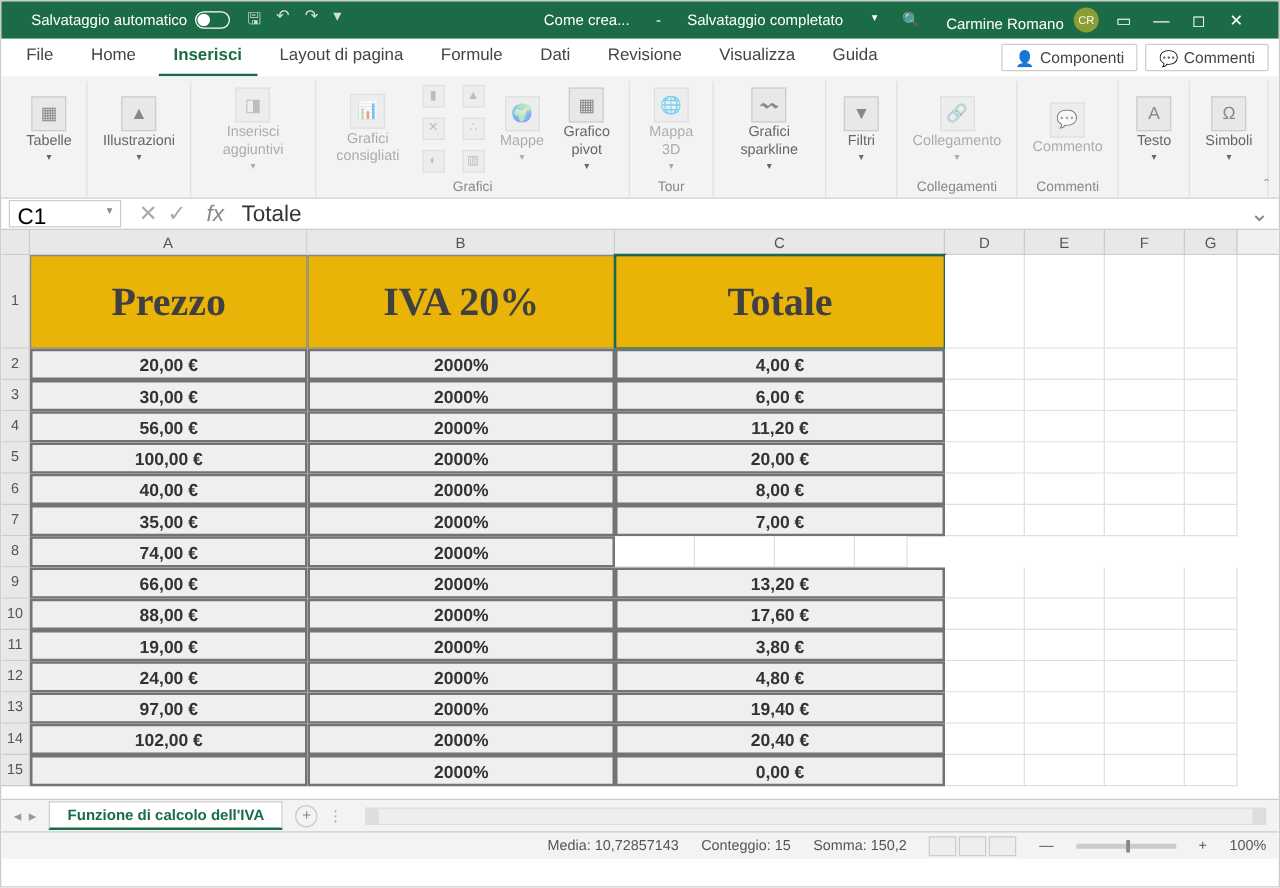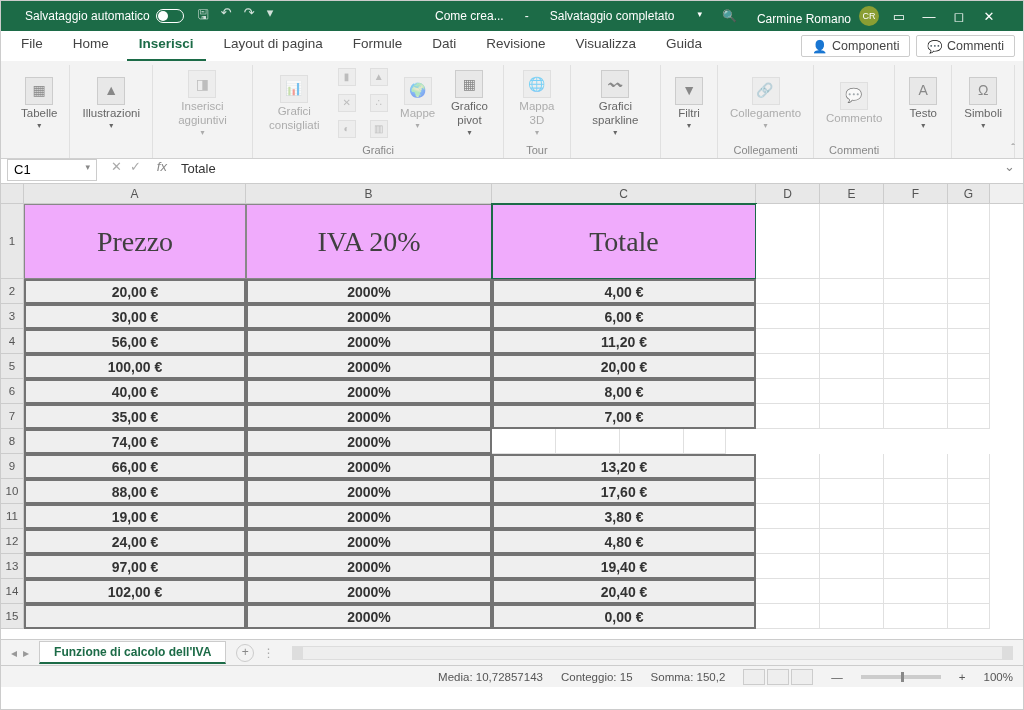--- a/index.html
+++ b/index.html
@@ -34,42 +34,42 @@
   .rgroup .gname { font-size:11px; color:#888; padding:2px 0;}
   .rbtn { display:flex; flex-direction:column; align-items:center; justify-content:center; padding:2px 6px; font-size:11.5px; color:#666; min-width:44px; text-align:center; line-height:1.2; cursor:pointer;}
   .rbtn.disabled { opacity:.5; }
   .rbtn .ricon { width:28px; height:28px; background:#e8e8e8; border:1px solid #ccc; margin-bottom:2px; display:flex; align-items:center; justify-content:center; color:#888; font-size:14px;}
   .rbtn.small { min-width:auto; }
   .rbtn.small .ricon { width:18px; height:18px; font-size:10px;}
   .stackbtns { display:flex; flex-direction:column; gap:2px;}
   .collapse { position:absolute; right:8px; bottom:4px; font-size:11px; color:#888;}
   
   
-  .formulabar { height:25px; display:flex; align-items:flex-start; border-bottom:1px solid #ccc; font-size:13px;}
+  .formulabar { height:25px; display:flex; align-items:center; border-bottom:1px solid #ccc; font-size:18px;}
   .namebox { width:90px; border:1px solid #ccc; height:22px; padding:2px 6px; margin:0 6px; background:#fff;}
   .namebox::after{ content:"▾"; float:right; color:#888; font-size:9px;}
   .fbtns { display:flex; gap:8px; padding:0 8px; color:#aaa; align-items:center;}
   .fxlabel { font-style:italic; margin:0 8px; color:#888;}
   .formulainput { flex:1; padding:2px 6px; color:#333;}
   .fexp { padding:0 8px; color:#888;}
   
   
   .grid { position:relative; height:455px; overflow:hidden;}
   .colheaders { display:flex; height:20px; background:#f0f0f0; border-bottom:1px solid #ccc;}
   .selcorner { width:23px; background:#e8e8e8; border-right:1px solid #ccc;}
   .colh { border-right:1px solid #ccc; text-align:center; font-size:12px; color:#555; line-height:20px; background:#e8e8e8;}
   .gridbody { display:flex; }
   .rowheaders { width:23px; display:flex; flex-direction:column;}
   .rowh { height:25px; border-bottom:1px solid #ccc; border-right:1px solid #ccc; background:#e8e8e8; font-size:11.5px; color:#555; text-align:center; line-height:25px;}
   .rowh.tall { height:75px; line-height:75px;}
   .cells { flex:1; position:relative;}
   .row { display:flex; height:25px;}
   .row.tall { height:75px;}
   .cell { border-right:1px solid #ccc; border-bottom:1px solid #ccc; font-size:14px; text-align:center; display:flex; align-items:center; justify-content:center; font-weight:600; color:#333;}
-  .cell.header { background:#f0abfc; font-family:"Times New Roman", serif; font-size:28px; font-weight:normal; color:#404040; border:1px solid #888;}
+  .cell.header { background:#eab308; font-family:"Times New Roman", serif; font-size:32px; font-weight:bold; color:#404040; border:1px solid #888;}
   .cell.data { background:#efefef; border:2px solid #737373;}
   .cell.empty { background:#fff; font-weight:normal; border-right:1px solid #e0e0e0; border-bottom:1px solid #e0e0e0;}
   .cell.selected { outline:2px solid #1c6b47; outline-offset:-1px;}
   .w-a { width:222px; } .w-b { width:246px; } .w-c { width:264px; }
   .w-s { width:64px; } .w-sg { width:42px;}
   
   
   .sheettabs { height:26px; background:#f3f3f3; border-top:1px solid #ccc; display:flex; align-items:center; font-size:12px;}
   .sheetnav { display:flex; padding:0 10px; gap:6px; color:#999;}
   .sheettab { background:#fff; border:1px solid #ccc; border-bottom:2px solid #1c6b47; padding:3px 14px; font-weight:600; color:#1c6b47;}

